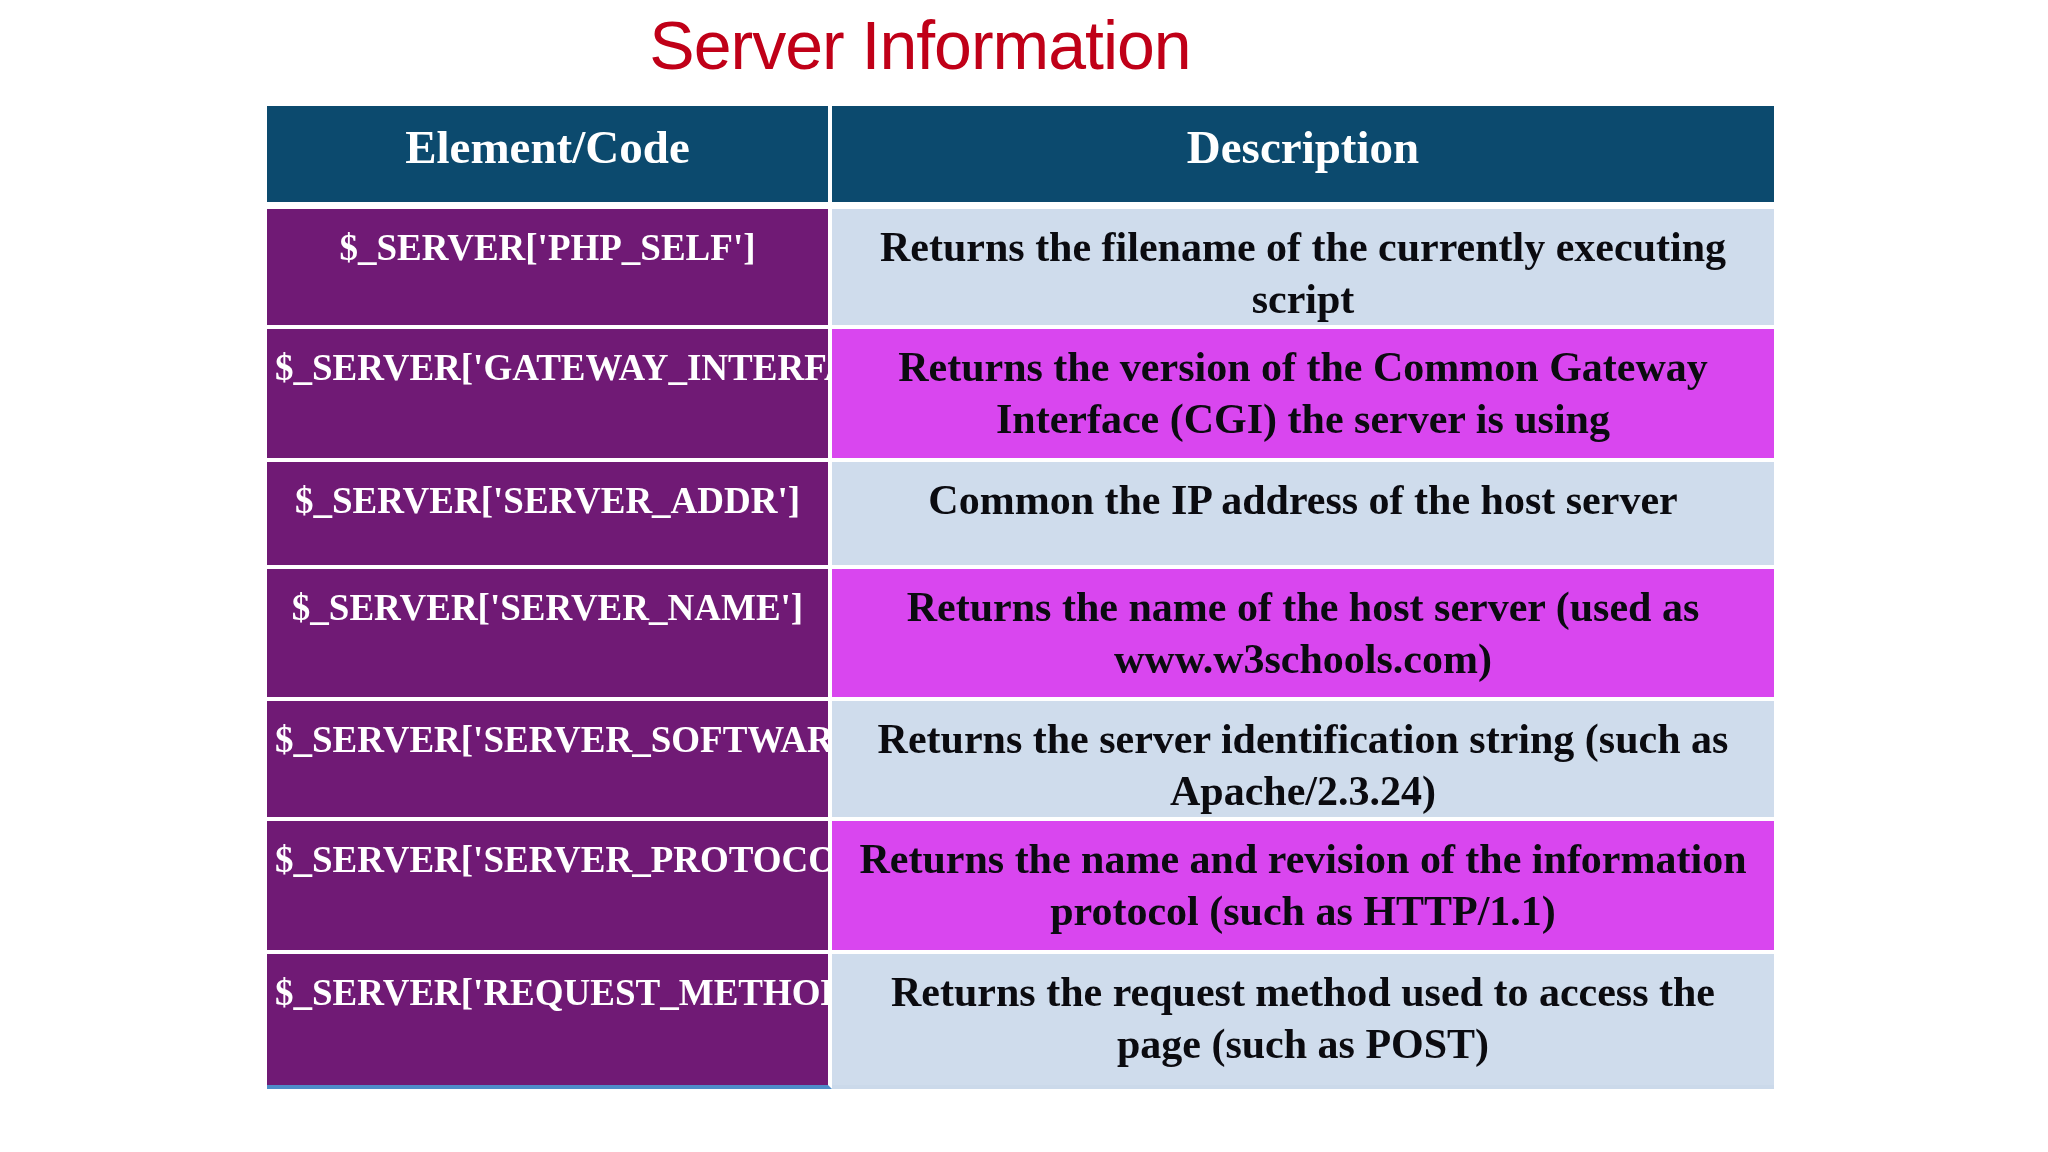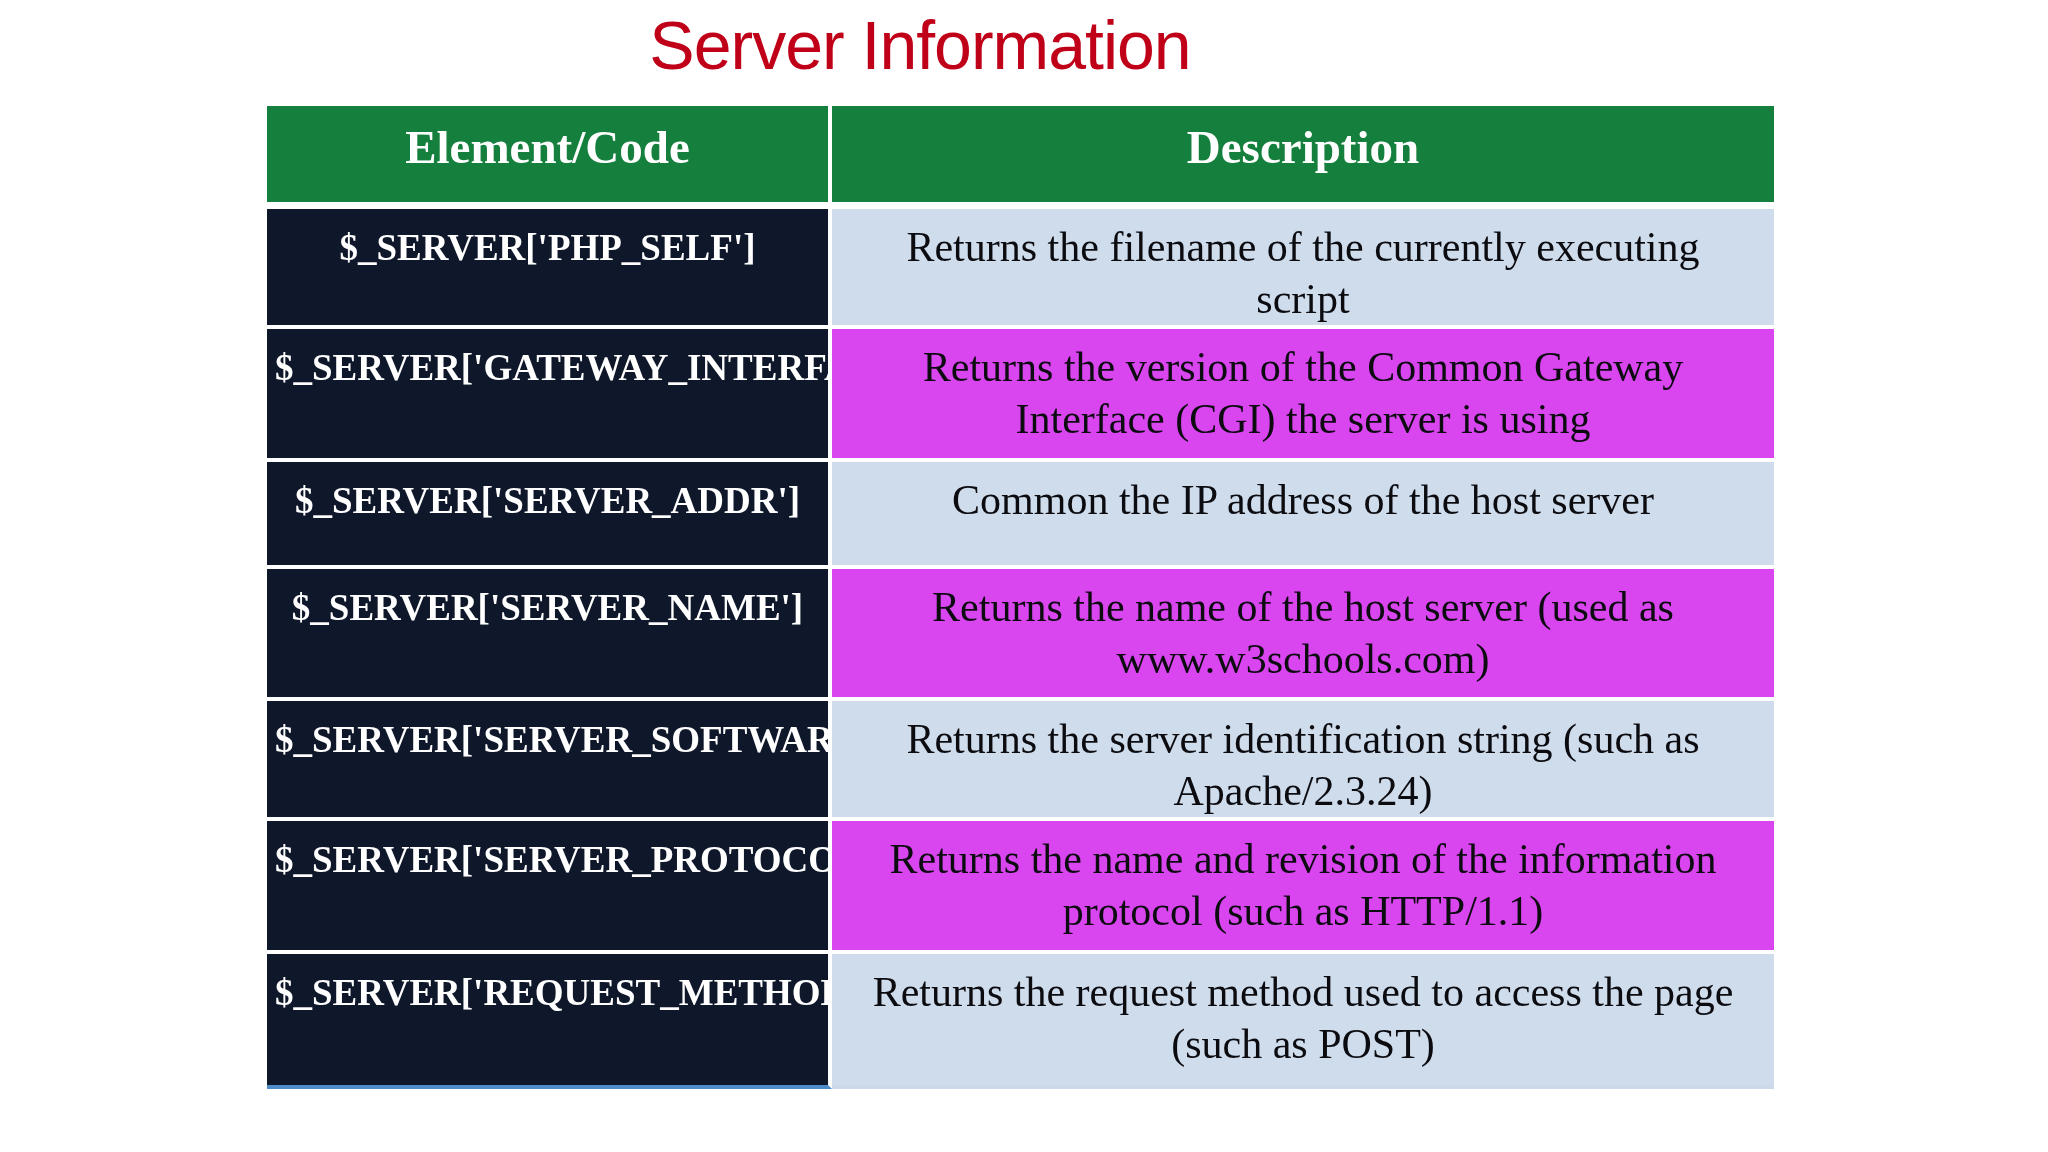--- a/index.html
+++ b/index.html
@@ -43,47 +43,47 @@
   col.col-desc { width: 942px; }
 
   th, td {
     box-sizing: border-box;
     vertical-align: top;
     text-align: center;
     overflow: hidden;
   }
   
   th {
-    background: #15803d;
+    background: #0c4a6e;
     color: #ffffff;
     font-weight: 700;
     font-size: 47px;
     line-height: 1.25;
     height: 103px;
     padding: 12px 10px 12px 10px;
     border-bottom: 7px solid #ffffff;
   }
   th.code-col { border-right: 4px solid #ffffff; }
 
   
   td {
     border-bottom: 4px solid #ffffff;
   }
   td.code-cell {
-    background: #0f172a;
+    background: #701a75;
     color: #ffffff;
     font-weight: 700;
     font-size: 37px;
     line-height: 1.25;
     padding: 16px 8px 0 8px;
     border-right: 4px solid #ffffff;
   }
   td.desc-cell {
     color: #0b0b10;
-    font-weight: 400;
+    font-weight: 700;
     font-size: 42px;
     line-height: 1.24;
     padding: 12px 24px 0 24px;
     margin-left: 41px;
   }
   tr.band-dark td.desc-cell  { background: #cfdcec; }
   tr.band-light td.desc-cell { background: #d946ef; }
 
   tr.r1 td { height: 115px; }
   tr.r2 td { height: 133px; }

